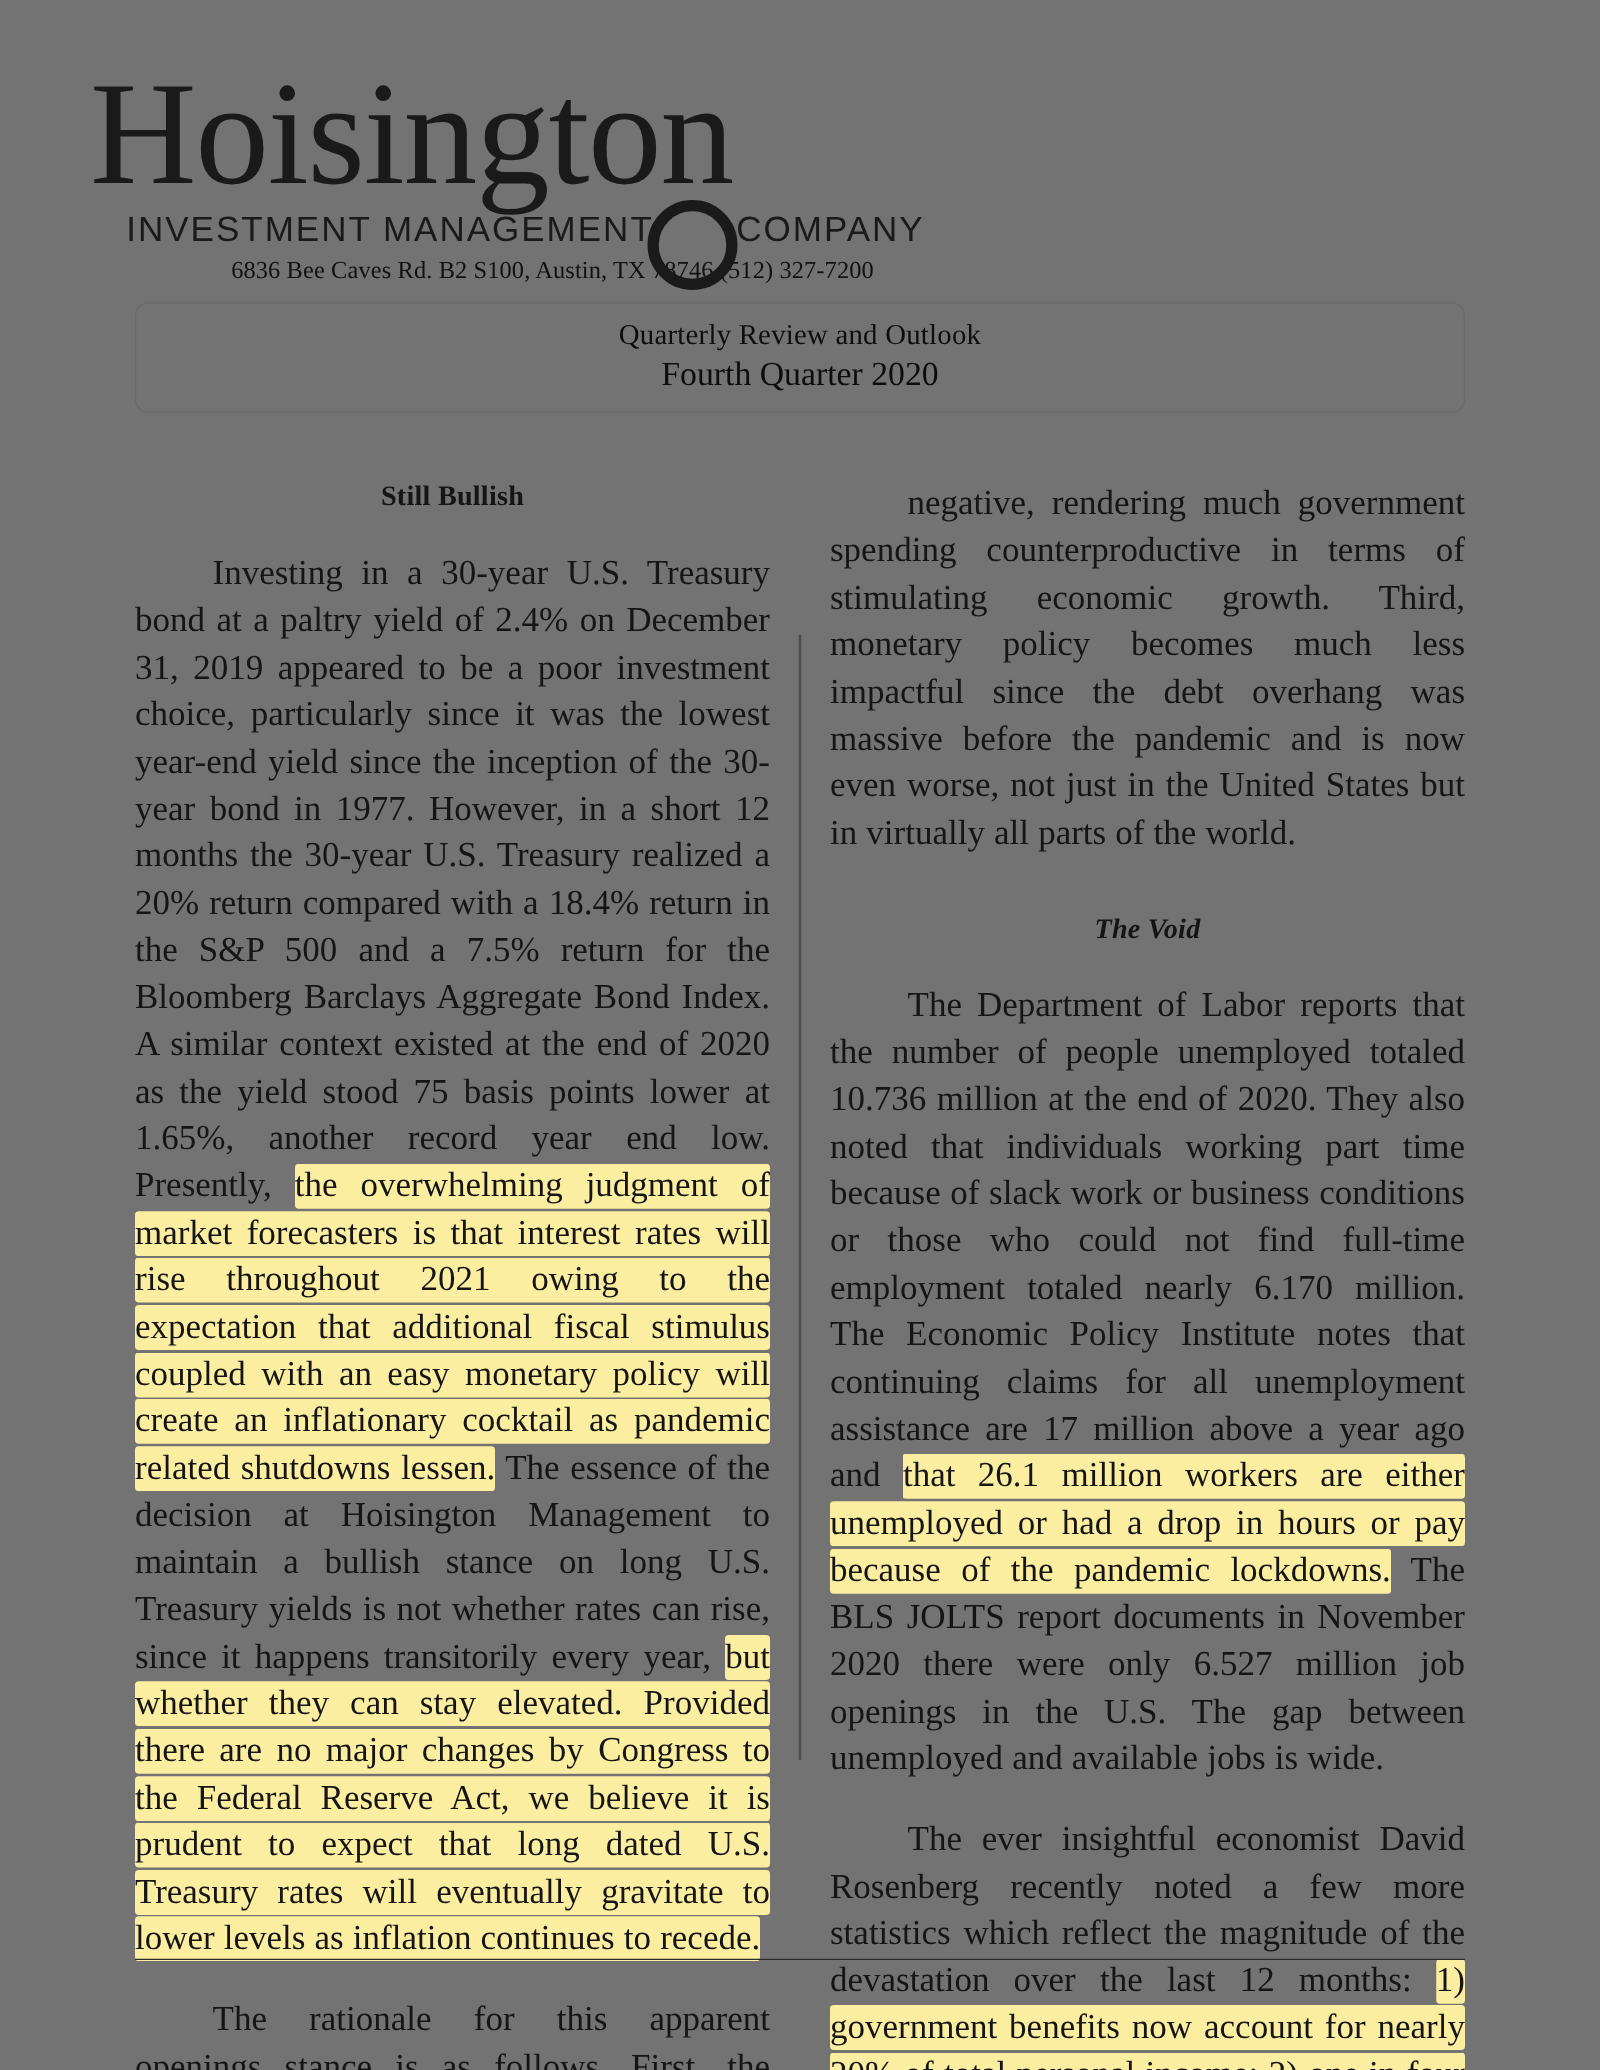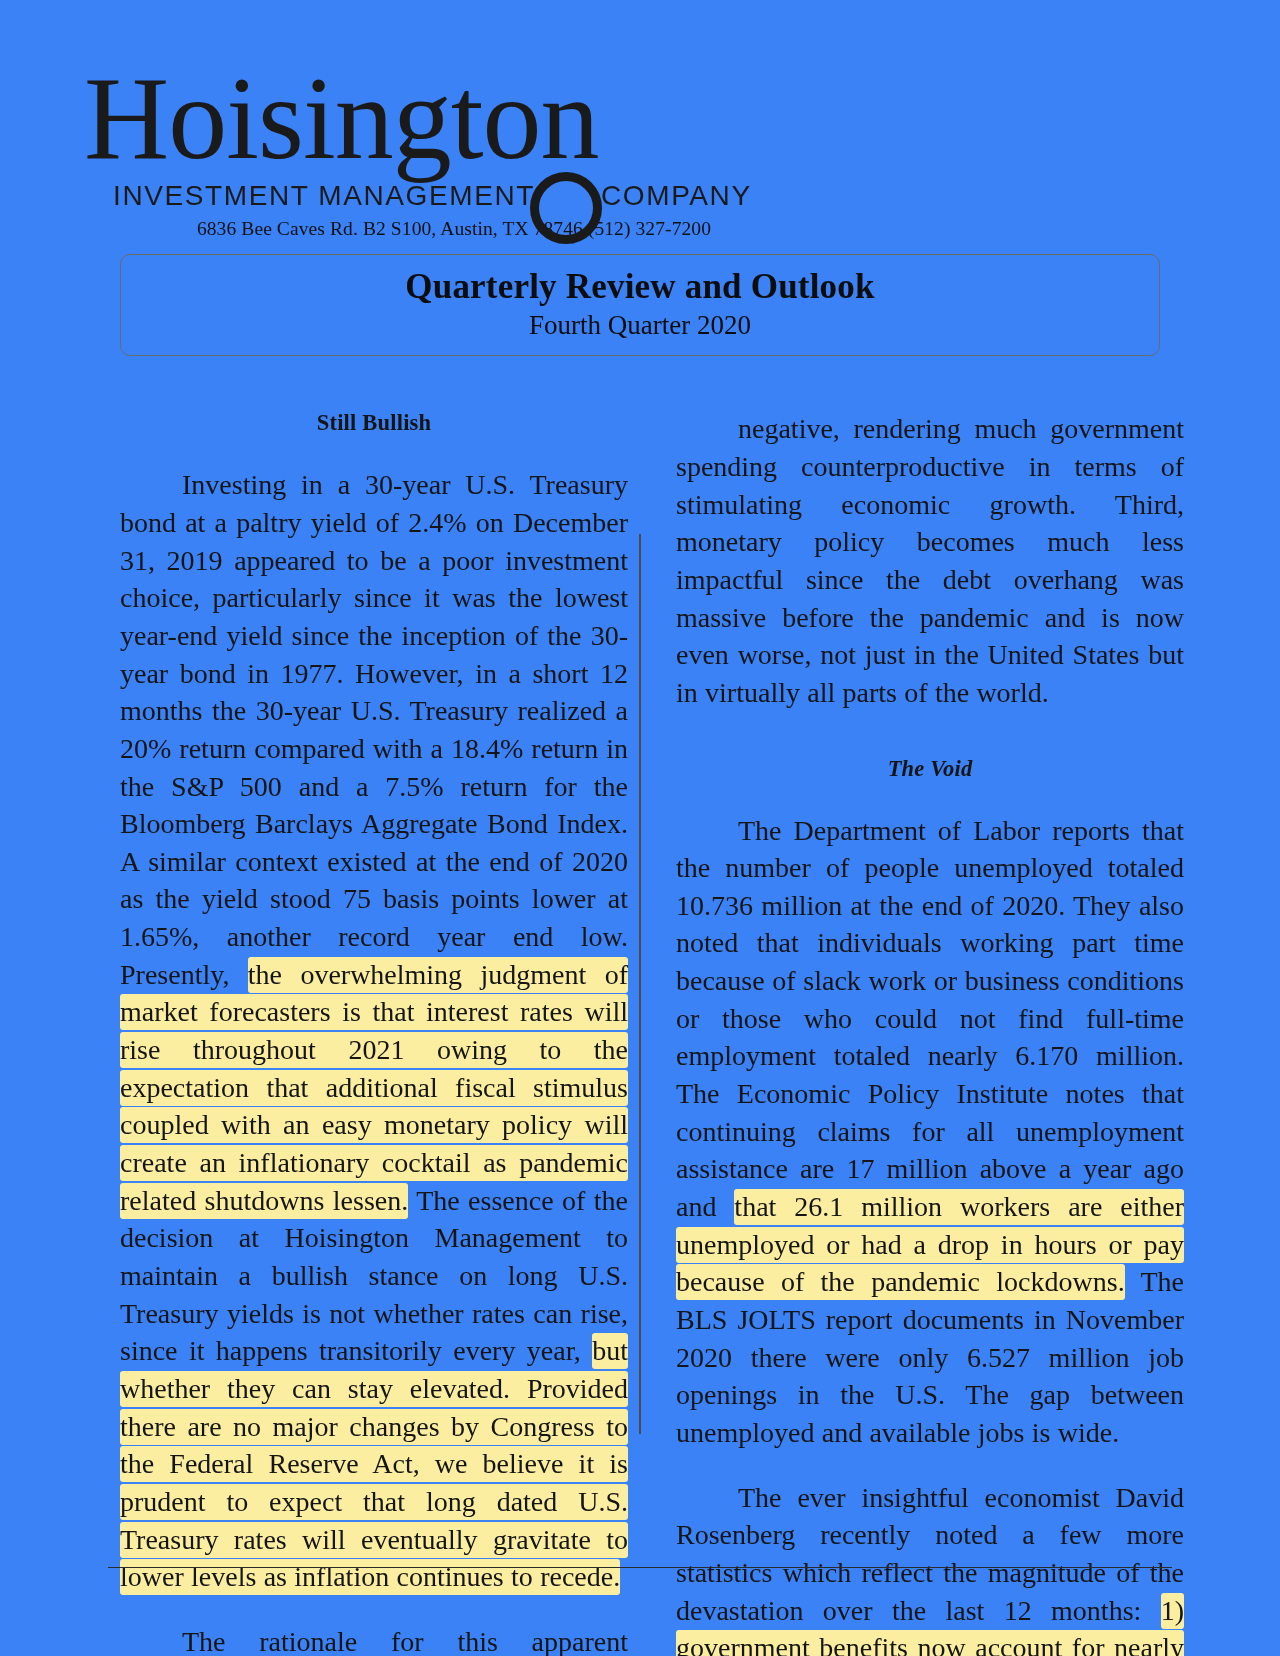--- a/index.html
+++ b/index.html
@@ -13,23 +13,23 @@
     height: 1656px;
     font-family: "Liberation Serif", "DejaVu Serif", serif;
     color: #151515;
     position: relative;
     overflow: hidden;
   }
   .page {
     width: 1280px;
     height: 1656px;
     box-sizing: border-box;
-    padding: 12px;
-    position: relative;
-    background: #3b82f6;
+    padding: 0;
+    position: relative;
+    background: #737373;
   }
 
   
   .masthead {
     padding: 40px 0 0 0;
     position: relative;
   }
   .logo-wrap {
     position: relative;
     width: 640px;
@@ -96,22 +96,22 @@
 
   
   .title-box {
     margin: 14px 108px 0 108px;
     border: 1.5px solid #6a6a6a;
     border-radius: 10px;
     padding: 12px 0 14px 0;
     text-align: center;
   }
   .title-main {
-    font-size: 35px;
-    font-weight: bold;
+    font-size: 23px;
+    font-weight: normal;
     letter-spacing: 0.2px;
     line-height: 1.15;
     color: #0d0d0d;
   }
   .title-sub {
     font-size: 27px;
     font-weight: normal;
     margin-top: 3px;
     color: #0d0d0d;
   }

